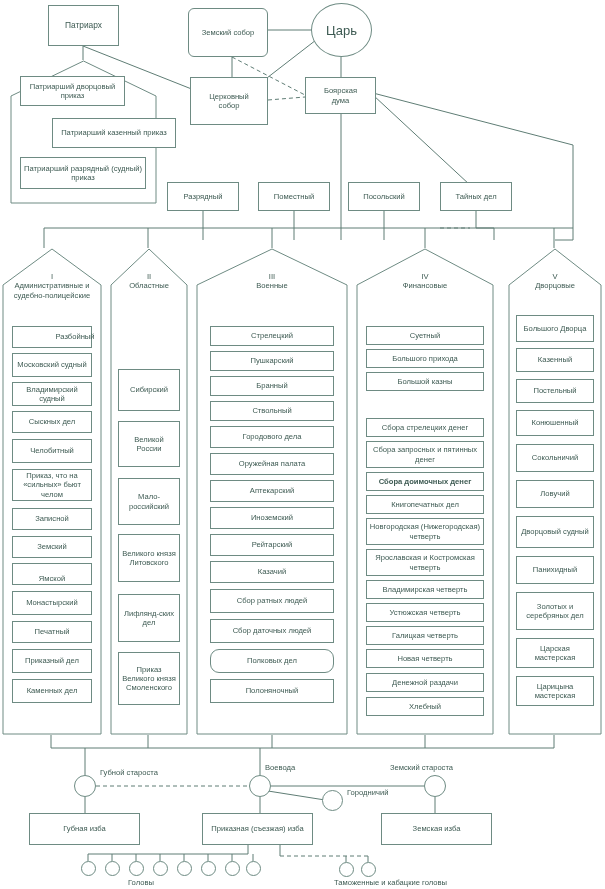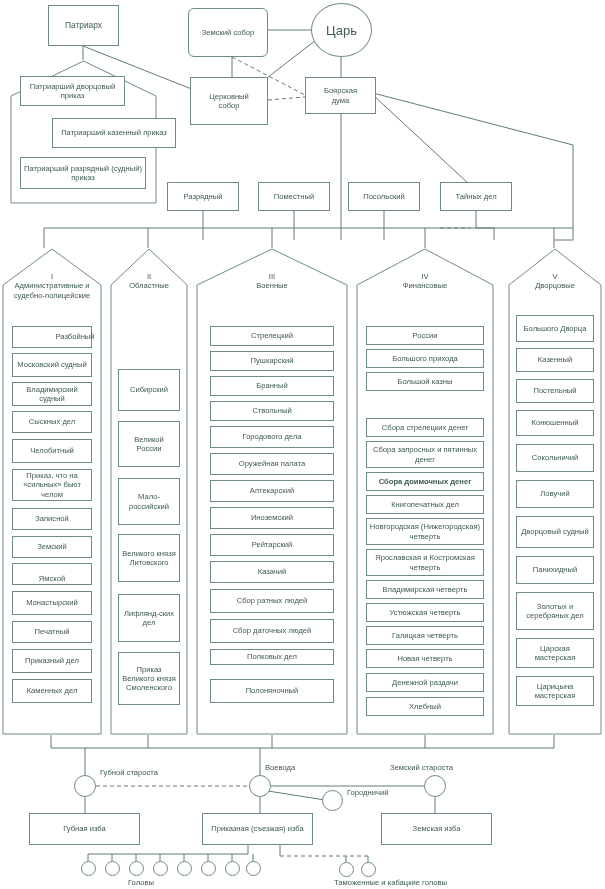--- a/index.html
+++ b/index.html
@@ -338,38 +338,38 @@
     </div>
   <div class="box" style="left:210px;top:561px;width:124px;height:22px;">
       <span>Казачий</span>
     </div>
   <div class="box" style="left:210px;top:589px;width:124px;height:24px;">
       <span>Сбор ратных людей</span>
     </div>
   <div class="box" style="left:210px;top:619px;width:124px;height:24px;">
       <span>Сбор даточных людей</span>
     </div>
-  <div class="box" style="left:210px;top:649px;width:124px;height:16px;">
+  <div class="box" style="left:210px;top:649px;width:124px;height:24px;border-radius:9px;">
       <span>Полковых дел</span>
     </div>
   <div class="box" style="left:210px;top:679px;width:124px;height:24px;">
       <span>Полоняночный</span>
     </div>
 
   <div class="pent" style="left:356px;top:248px;width:138px;height:487px;">
     <svg width="138" height="487" viewBox="0 0 138 487">
       <polygon points="1,37 69,1 137,37 137,486 1,486" fill="#ffffff" stroke="#6e8b83" stroke-width="1"></polygon>
     </svg>
   </div>
   <div class="pent-title" style="left:356px;top:272px;width:138px;">
     <span class="rn">IV</span>
     <span>Финансовые</span>
   </div>
   <div class="box" style="left:366px;top:326px;width:118px;height:19px;">
-      <span>России</span>
+      <span>Суетный</span>
     </div>
   <div class="box" style="left:366px;top:349px;width:118px;height:19px;">
       <span>Большого прихода</span>
     </div>
   <div class="box" style="left:366px;top:372px;width:118px;height:19px;">
       <span>Большой казны</span>
     </div>
   <div class="box" style="left:366px;top:418px;width:118px;height:19px;">
       <span>Сбора стрелецких денег</span>
     </div>

